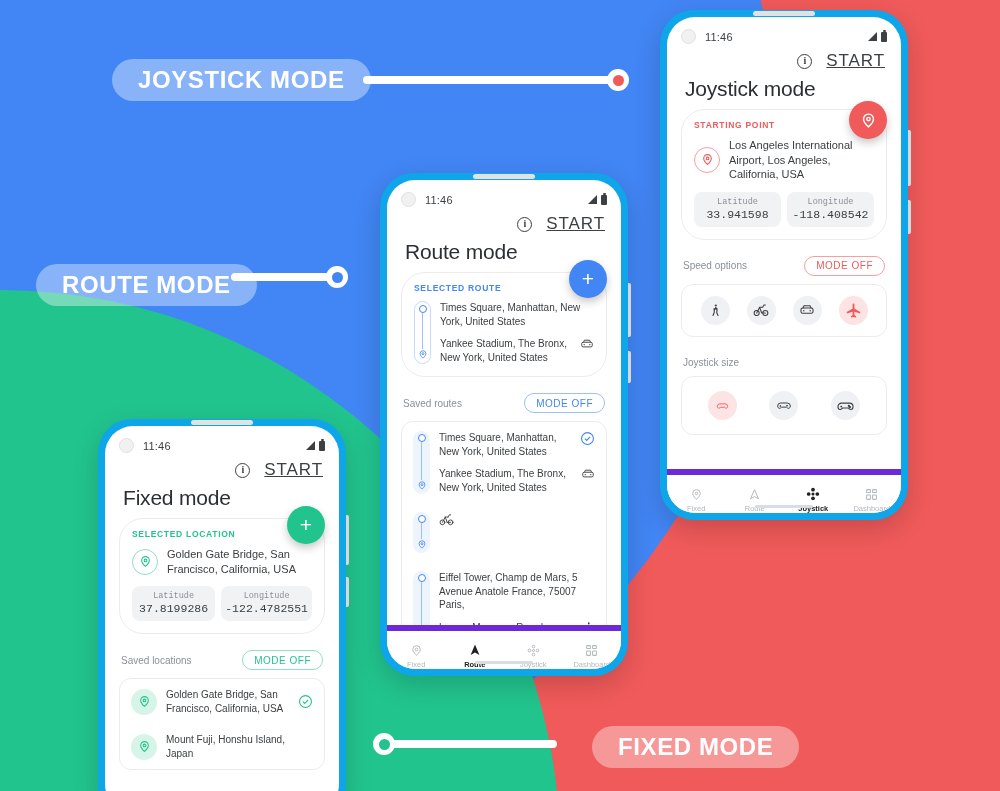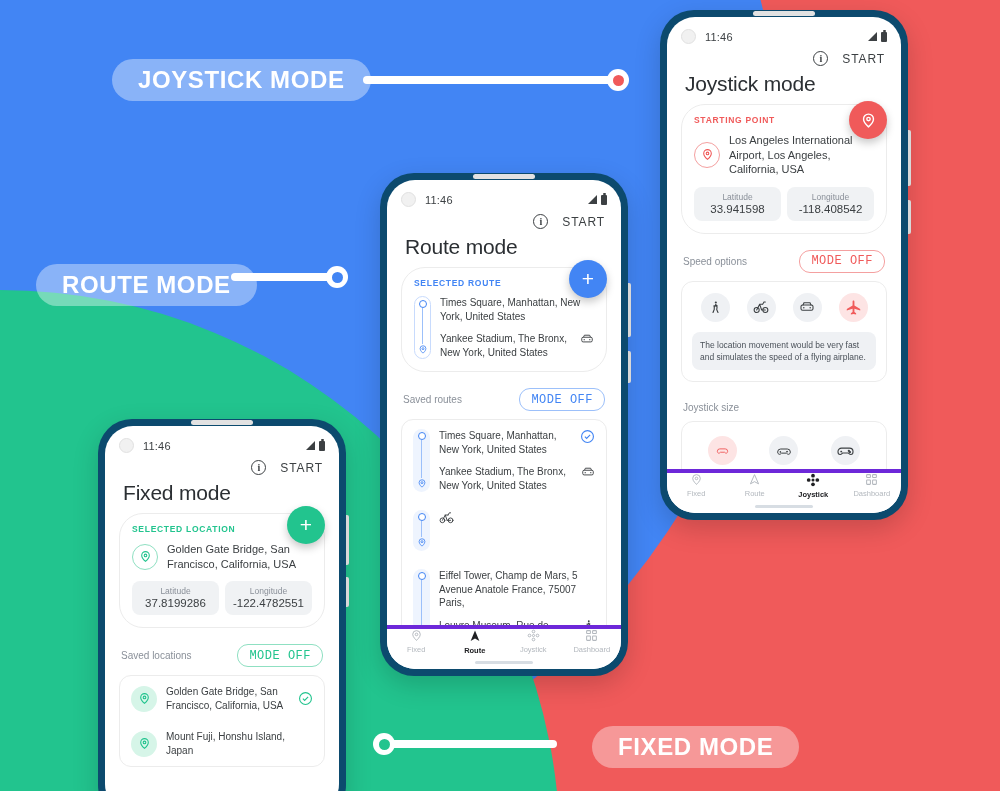--- a/index.html
+++ b/index.html
@@ -69,21 +69,21 @@
   .sl-route .knob i { background:#4285F4; }
 
   .sl-fixed { left:373px; top:733px; width:184px; }
   .sl-fixed .bar  { left:11px; width:173px; }
   .sl-fixed .knob { left:0; }
   .sl-fixed .knob i { background:#22C48E; }
 
   
   .phone {
     position:absolute;
-    background:#0c4a6e;
+    background:#0ea5e9;
     border-radius:34px;
     padding:7px;
     box-shadow:0 9px 26px rgba(0,0,0,0.17);
   }
   .phone .screen {
     position:relative;
     width:100%; height:100%;
     background:#ffffff;
     border-radius:28px;
     overflow:hidden;
@@ -137,21 +137,21 @@
     display:flex; align-items:center; justify-content:flex-end; gap:14px;
     padding:4px 16px 0 16px;
   }
   .ico-info {
     width:15px; height:15px; border-radius:50%;
     border:1.3px solid #3c4043;
     display:flex; align-items:center; justify-content:center;
     font-size:10px; font-weight:bold; color:#3c4043;
     font-family:"Liberation Serif", serif; line-height:1;
   }
-  .start-btn { font-size:12px; letter-spacing:.9px; color:#3c4043; font-weight:500; }
+  .start-btn { font-size:17px; letter-spacing:.9px; color:#3c4043; font-weight:500;text-decoration:underline; }
 
   
   .ptitle {
     padding:6px 18px 0 18px;
     font-size:21px; color:#2b2f33; font-weight:400; letter-spacing:-.2px;
   }
 
   
   .fab {
     position:absolute; width:38px; height:38px; border-radius:50%;
@@ -171,39 +171,38 @@
   .card-label {
     font-size:8.5px; font-weight:bold; letter-spacing:.7px;
   }
   .loc-row { display:flex; align-items:center; gap:9px; margin-top:8px; }
   .pin-ring {
     flex:0 0 auto;
     width:26px; height:26px; border-radius:50%;
     display:flex; align-items:center; justify-content:center;
   }
   .loc-text { font-size:11px; line-height:1.32; color:#3c4043; }
-  .coords { display:flex; gap:6px; margin-top:10px; }
+  .coords { display:flex; gap:6px; margin-top:10px;font-family:Liberation Mono, monospace; }
   .coord-box {
     flex:1; background:#f0f2f4; border-radius:8px;
     padding:5px 4px 6px 4px; text-align:center;
   }
   .coord-box .k { font-size:8.5px; color:#8a9099; }
   .coord-box .v { font-size:11.5px; color:#3c4043; margin-top:1px; }
 
   
   .sec {
     display:flex; align-items:center; justify-content:space-between;
     padding:0 16px; margin-top:16px;gap:33px;
   }
   .sec .t { font-size:10px; color:#8a9099; }
   .mode-chip {
-    font-size:12px; letter-spacing:.5px;
+    font-size:10px; letter-spacing:.5px;
     padding:3.5px 11px; border-radius:11px; border:1px solid;
     background:#fff;
-    font-family:Liberation Mono, monospace;
   }
 
   
   .listcard {
     margin:8px 14px 0 14px;
     border:1px solid #ececec; border-radius:12px;
     background:#fff; overflow:hidden;
   }
   .lrow { display:flex; align-items:center; gap:9px; padding:9px 11px; }
   .lrow .txt { font-size:10px; line-height:1.35; color:#3c4043; flex:1; }
@@ -222,22 +221,22 @@
     border:1.5px solid #4285F4; background:#fff;
   }
   .route-rail .ln { flex:1; width:1.3px; background:#9cc0fa; min-height:16px; }
   .rrow .stops { flex:1; display:flex; flex-direction:column; gap:9px; }
   .stop { display:flex; align-items:flex-start; gap:6px; }
   .stop .st { flex:1; font-size:10px; line-height:1.35; color:#3c4043; }
 
   
   .bnav {
     position:absolute; left:0; right:0; bottom:0; height:44px;
-    border-top:4px solid #6d28d9;
-    display:flex; align-items:flex-start; background:#fff;
+    border-top:6px solid #6d28d9;
+    display:flex; align-items:flex-end; background:#fff;
   }
   .bnav .item {
     flex:1; display:flex; flex-direction:column; align-items:center; gap:3px;
   }
   .bnav .lbl { font-size:7.5px; color:#b3b8be; }
   .bnav .item.active .lbl { color:#202124; font-weight:bold; }
 
   
   .optcard {
     margin:8px 14px 0 14px;
@@ -372,21 +371,20 @@
               <circle cx="7.2" cy="13.2" r="1.1" fill="#3c4043" stroke="none"></circle>
               <circle cx="16.8" cy="13.2" r="1.1" fill="#3c4043" stroke="none"></circle>
             </svg>
           </div>
           <div class="optbtn sel">
             <svg width="17" height="17" viewBox="0 0 24 24" fill="#F05A5A">
               <path d="M12 2c-.8 0-1.3.8-1.3 1.8v5.4L2.5 14v2.2l8.2-2.4v4.6l-2.4 1.6V22L12 21l3.7 1v-1.9l-2.4-1.6v-4.6l8.2 2.4V14l-8.2-4.8V3.8C13.3 2.8 12.8 2 12 2z"></path>
             </svg>
           </div>
         </div>
-        <div class="hint">The location movement would be very fast and simulates the speed of a flying airplane.</div>
       </div>
 
       <div class="sec-lite">Joystick size</div>
 
       <div class="optcard">
         <div class="jrow">
           <div class="optbtn sel">
             <svg width="13" height="13" viewBox="0 0 24 24" fill="none" stroke="#F05A5A" stroke-width="1.7">
               <path d="M7 9h10a4.5 4.5 0 014.5 4.5c0 2-1.3 3.5-2.8 3.5-1.2 0-2-.9-3-1.8H8.3c-1 .9-1.8 1.8-3 1.8C3.8 17 2.5 15.5 2.5 13.5A4.5 4.5 0 017 9z"></path>
             </svg>

